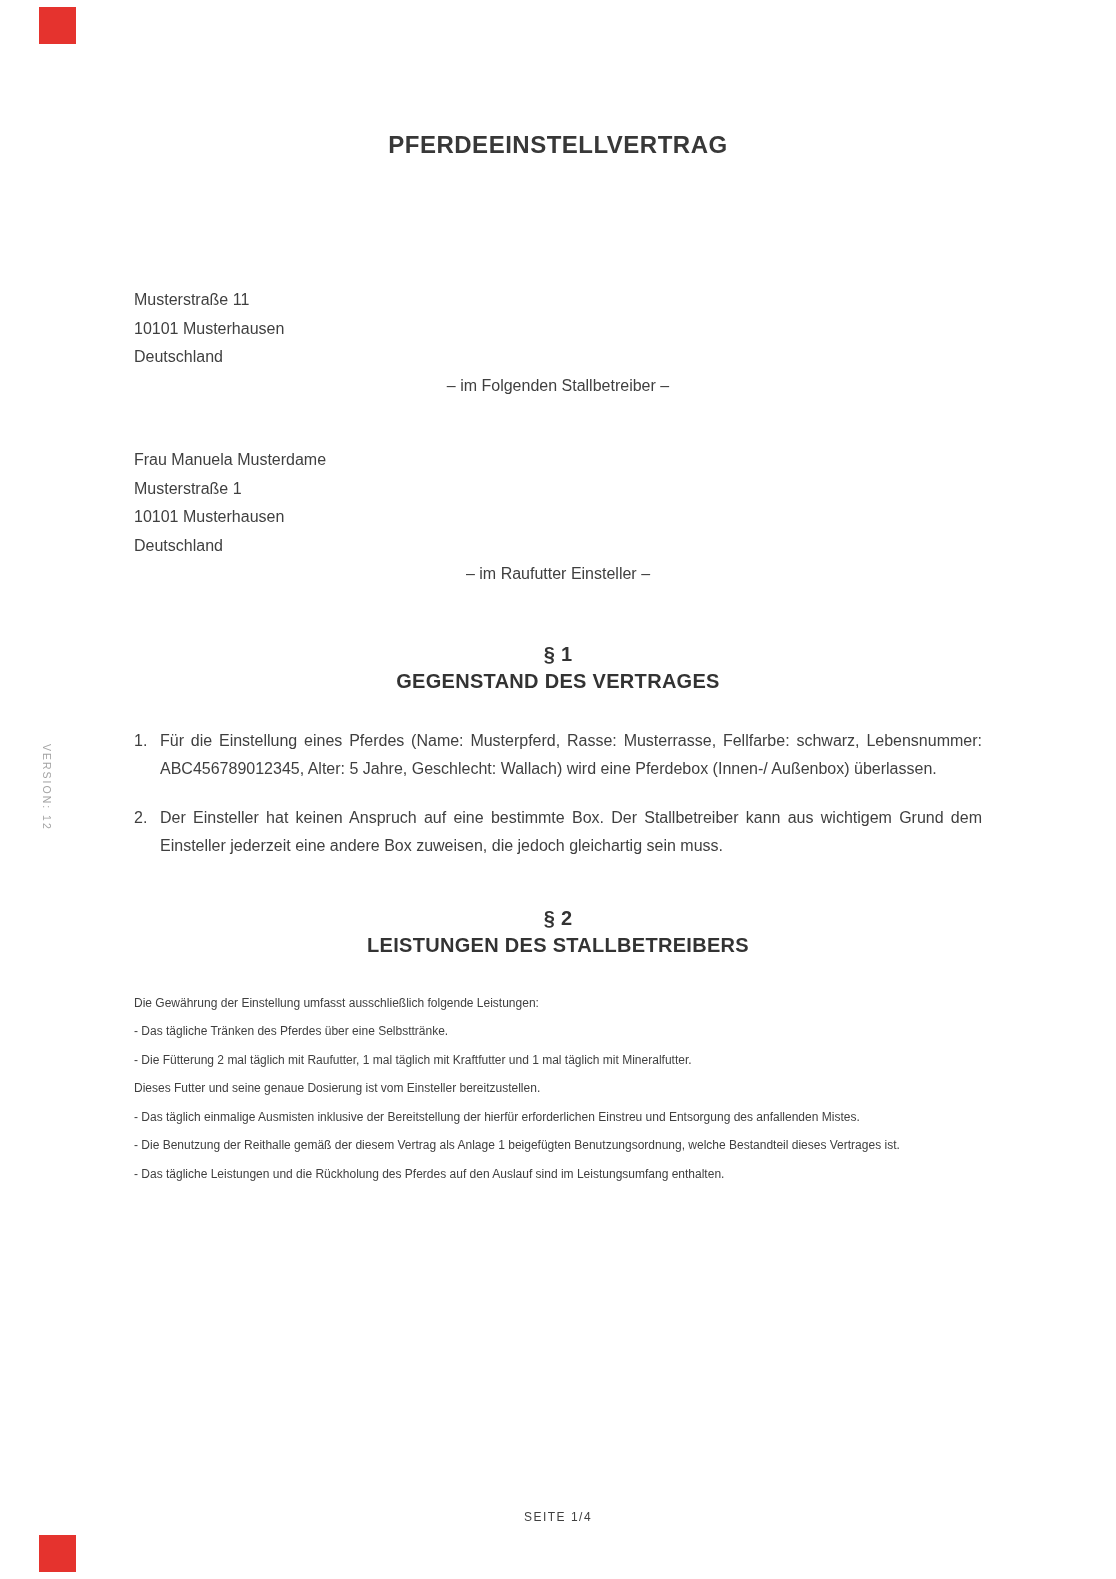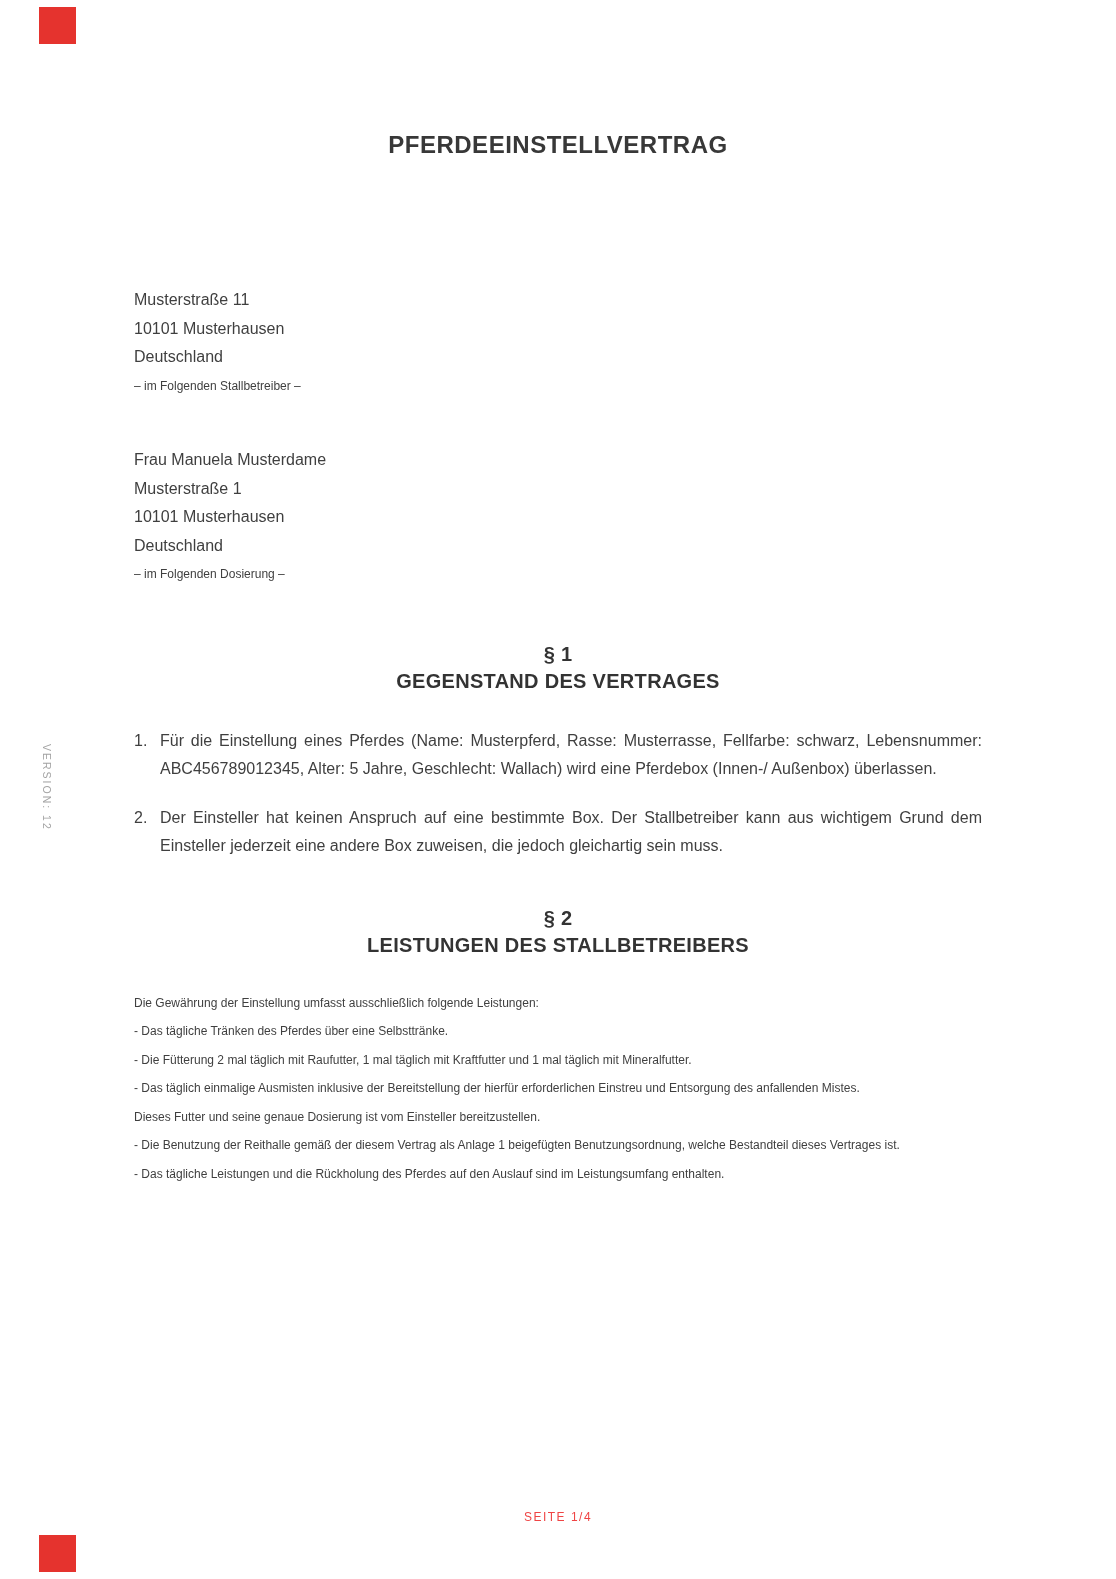--- a/index.html
+++ b/index.html
@@ -39,21 +39,21 @@
     font-size: 24px;
     font-weight: 700;
     letter-spacing: 0.5px;
     line-height: 34px;
     color: #383838;
   }
   .content { padding: 0 134px; }
   .party-1 { margin-top: 124px; }
   .party-2 { margin-top: 46px; }
   .party-line { font-size: 16px; line-height: 28.5px; }
-  .party-role { text-align: left; font-size: 12px; line-height: 28.5px; }
+  .party-role { text-align: center; font-size: 16px; line-height: 28.5px; }
   .section-heading {
     text-align: center;
     font-weight: 700;
     font-size: 20px;
     line-height: 27px;
     letter-spacing: 0.3px;
     color: #333333;
   }
   .sec1-heading { margin-top: 52px; }
   .sec2-heading { margin-top: 44px; }
@@ -70,21 +70,21 @@
   .body-lines { margin-top: 30px; }
   .body-line { font-size: 12px; line-height: 28.5px; text-align: justify; }
   .footer {
     position: absolute;
     left: 0;
     right: 0;
     top: 1510px;
     text-align: center;
     font-size: 12px;
     letter-spacing: 1.5px;
-    color: #ef4444;
+    color: #404040;
   }
 </style>
 </head>
 <body>
 
 <div class="page">
 
   <div class="corner corner-top"></div>
   <div class="corner corner-bottom"></div>
 
@@ -99,21 +99,21 @@
       <div class="party-line">10101 Musterhausen</div>
       <div class="party-line">Deutschland</div>
       <div class="party-role">– im Folgenden Stallbetreiber –</div>
     </div>
 
     <div class="party party-2">
       <div class="party-line">Frau Manuela Musterdame</div>
       <div class="party-line">Musterstraße 1</div>
       <div class="party-line">10101 Musterhausen</div>
       <div class="party-line">Deutschland</div>
-      <div class="party-role">– im Folgenden Dosierung –</div>
+      <div class="party-role">– im Raufutter Einsteller –</div>
     </div>
 
     <div class="section-heading sec1-heading">
       <div>§ 1</div>
       <div>GEGENSTAND DES VERTRAGES</div>
     </div>
 
     <div class="items">
       <div class="numbered-item">
         <span class="item-number">1.</span>
@@ -127,22 +127,22 @@
 
     <div class="section-heading sec2-heading">
       <div>§ 2</div>
       <div>LEISTUNGEN DES STALLBETREIBERS</div>
     </div>
 
     <div class="body-lines">
       <div class="body-line">Die Gewährung der Einstellung umfasst ausschließlich folgende Leistungen:</div>
       <div class="body-line">- Das tägliche Tränken des Pferdes über eine Selbsttränke.</div>
       <div class="body-line">- Die Fütterung 2 mal täglich mit Raufutter, 1 mal täglich mit Kraftfutter und 1 mal täglich mit Mineralfutter.</div>
+      <div class="body-line">Dieses Futter und seine genaue Dosierung ist vom Einsteller bereitzustellen.</div>
       <div class="body-line">- Das täglich einmalige Ausmisten inklusive der Bereitstellung der hierfür erforderlichen Einstreu und Entsorgung des anfallenden Mistes.</div>
-      <div class="body-line">Dieses Futter und seine genaue Dosierung ist vom Einsteller bereitzustellen.</div>
       <div class="body-line">- Die Benutzung der Reithalle gemäß der diesem Vertrag als Anlage 1 beigefügten Benutzungsordnung, welche Bestandteil dieses Vertrages ist.</div>
       <div class="body-line">- Das tägliche Leistungen und die Rückholung des Pferdes auf den Auslauf sind im Leistungsumfang enthalten.</div>
     </div>
 
   </div>
 
   <div class="footer">SEITE 1/4</div>
 
 </div>
 

